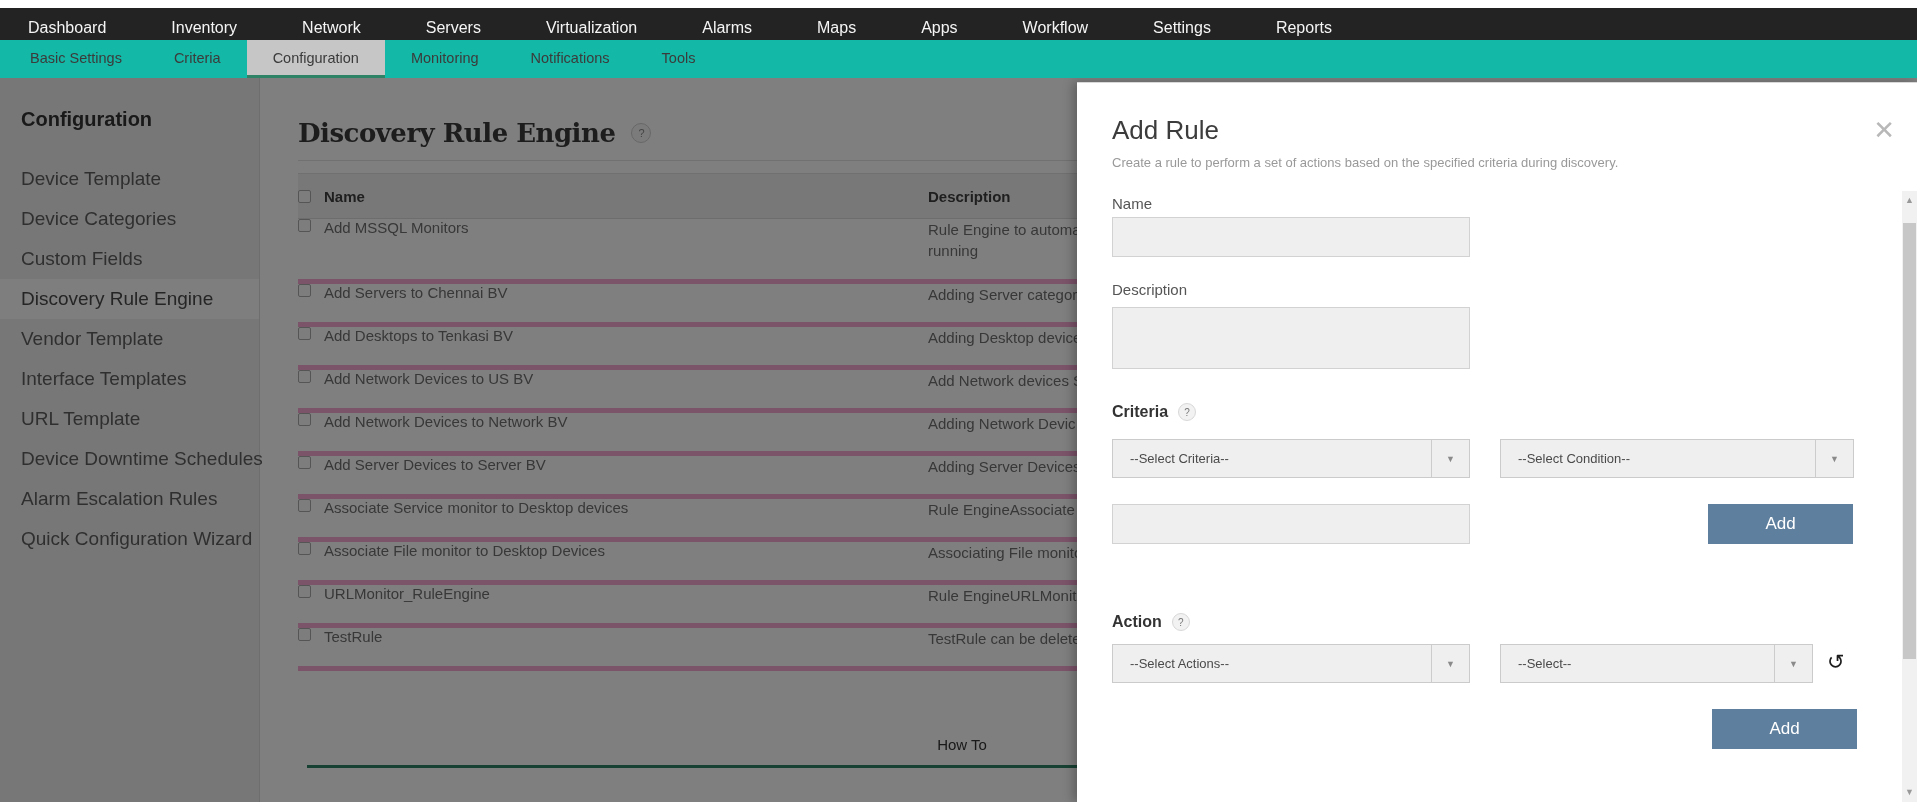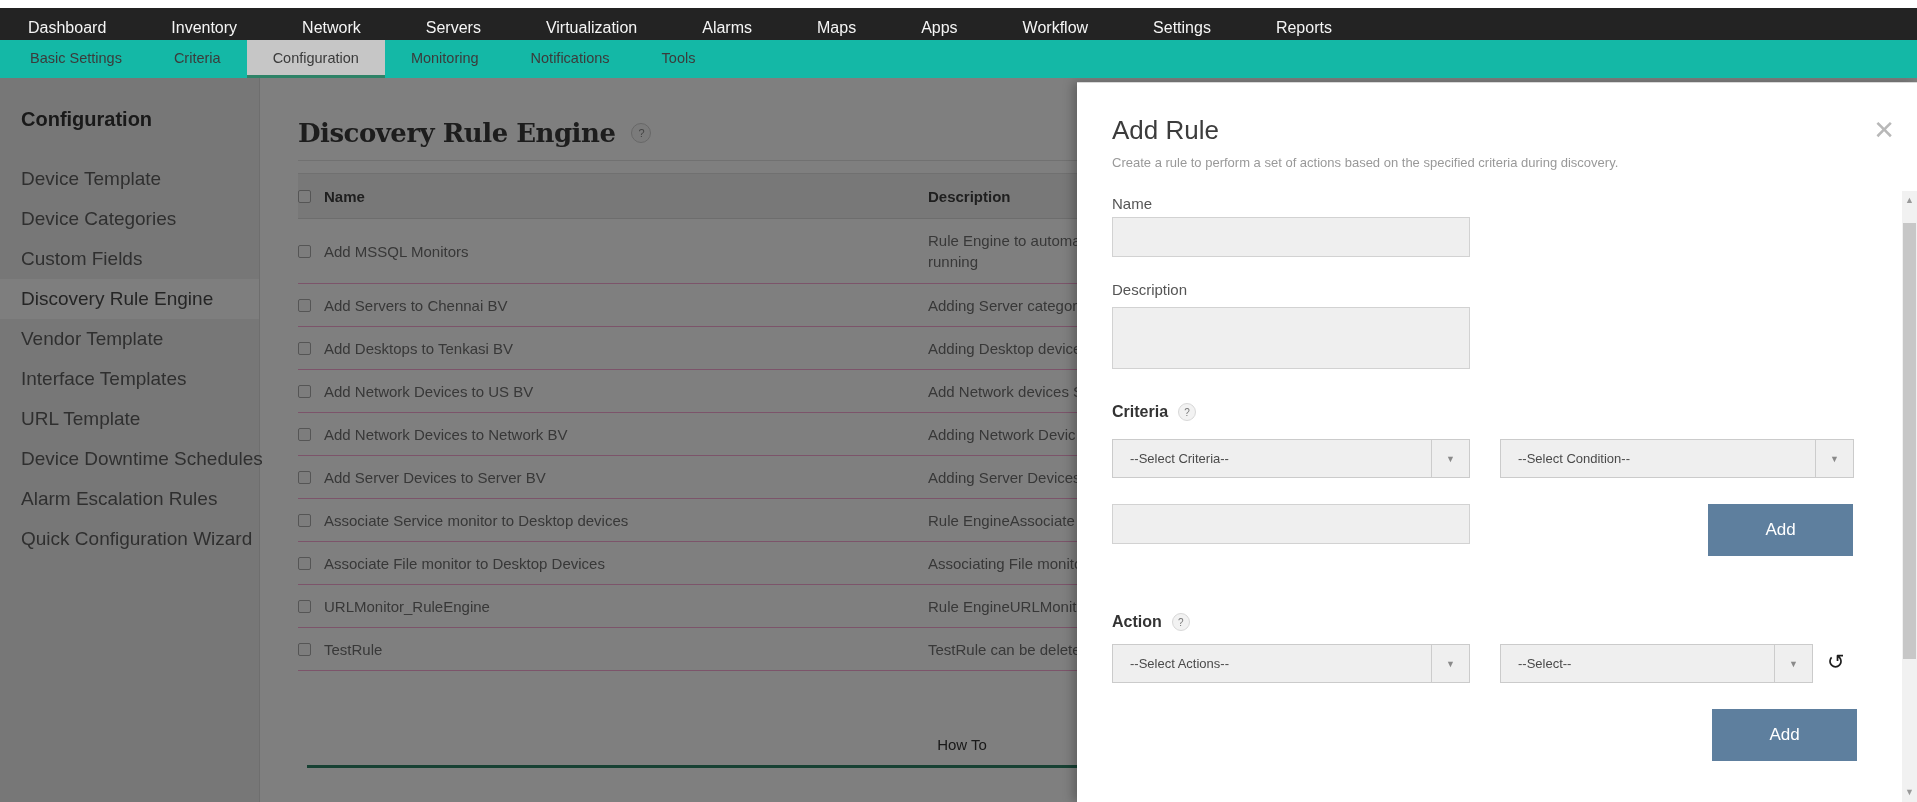--- a/index.html
+++ b/index.html
@@ -38,21 +38,21 @@
   .title-hr { height:1px; background:#e2e2e2; width:1322px; margin-top:12px; }
 
   .table { margin-top:12px; width:1322px; }
   .thead { display:flex; align-items:center; height:46px; background:#f1f1f1;
            border-top:1px solid #e0e0e0; border-bottom:1px solid #dadada; }
   .th { font-size:15px; font-weight:bold; color:#3f3f3f; }
   .cb { width:13px; height:13px; border:1px solid #ababab; background:#fbfbfb; border-radius:2px;
         flex:none; display:inline-block; cursor:pointer; }
   .col-cb { width:26px; margin-left:0; display:flex; justify-content:flex-start; }
   .col-name { width:604px; }
-  .row { display:flex; align-items:center; height:43px; border-bottom:1px solid #f9a8d4; background:#fff; cursor:pointer; }
+  .row { display:flex; height:43px; border-bottom:5px solid #f9a8d4; background:#fff; cursor:pointer; }
   .row.tall { height:65px; }
   .cell-name { width:604px; font-size:15px; color:#707070; white-space:nowrap; overflow:hidden; }
   .cell-desc { flex:1; font-size:15px; color:#707070; white-space:nowrap; overflow:hidden; line-height:21px; }
 
   .help-tabs { margin-top:53px; margin-left:9px; display:flex; gap:20px; border-bottom:1px solid #e0e0e0; width:1310px;flex-direction:column; }
   .htab { height:44px; display:flex; align-items:center; justify-content:center; padding:0 21px;
           font-size:15px; color:#555; cursor:pointer; border-bottom:3px solid transparent; }
   .htab.active { color:#333; border-bottom:3px solid #2e8367; }
   .question { margin-top:25px; margin-left:38px; font-size:15px; font-weight:bold; color:#3c3c3c; }
 
@@ -75,21 +75,21 @@
   .help-sm { width:18px; height:18px; border-radius:50%; background:#f2f2f2; border:1px solid #d8d8d8;
              color:#777; font-size:10px; font-weight:normal; display:flex; align-items:center;
              justify-content:center; cursor:pointer; }
 
   .dd { position:absolute; height:39px; background:#efefef; border:1px solid #cbcbcb;
         display:flex; align-items:center; cursor:pointer; }
   .dd-text { flex:1; font-size:13px; color:#4a4a4a; padding-left:17px; white-space:nowrap; overflow:hidden; }
   .dd-arrow { width:38px; align-self:stretch; border-left:1px solid #ccc; display:flex;
               align-items:center; justify-content:center; color:#8a8a8a; font-size:9px; flex:none; }
 
-  .btn-add { position:absolute; width:145px; height:52px; background:#5e7f9e; color:#fff; border:none;
+  .btn-add { position:absolute; width:145px; height:40px; background:#5e7f9e; color:#fff; border:none;
              font-size:17px; font-family:"Liberation Sans",sans-serif; cursor:pointer; }
   .refresh { position:absolute; font-size:21px; color:#1c1c1c; cursor:pointer; }
 
   .scrollbar { position:absolute; top:108px; right:0; bottom:0; width:15px; background:#f1f1f1; }
   .sb-arrow { position:absolute; left:0; width:15px; height:14px; color:#999; font-size:9px;
               display:flex; align-items:center; justify-content:center; cursor:pointer; }
   .sb-up { top:2px; }
   .sb-down { bottom:3px; }
   .sb-thumb { position:absolute; top:32px; left:1px; width:13px; height:436px; background:#c7c7c7; cursor:pointer; }
 </style>

